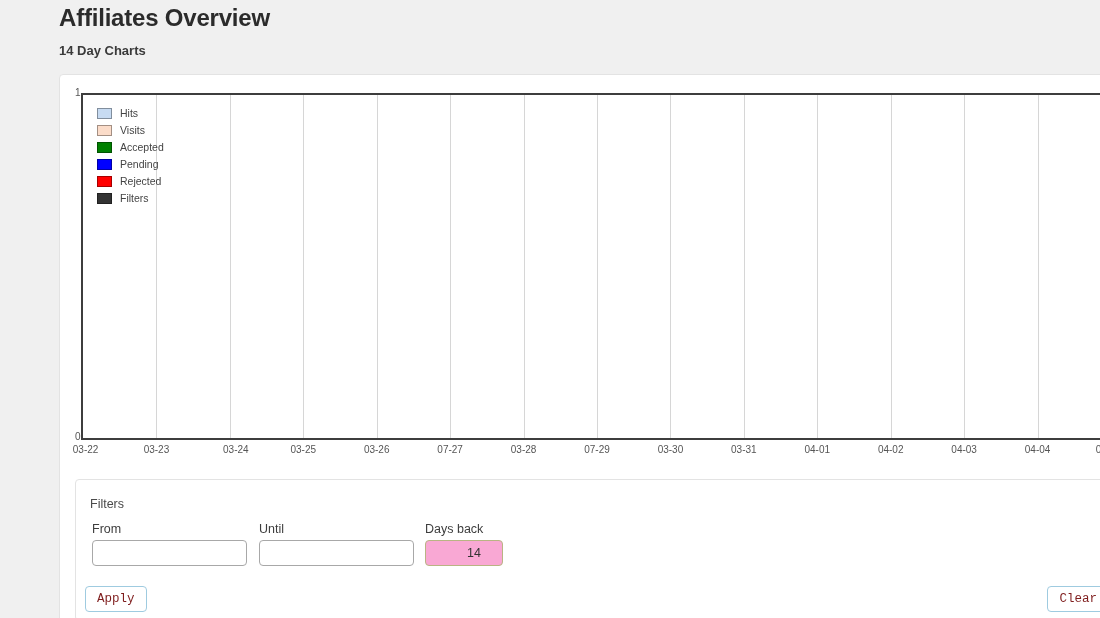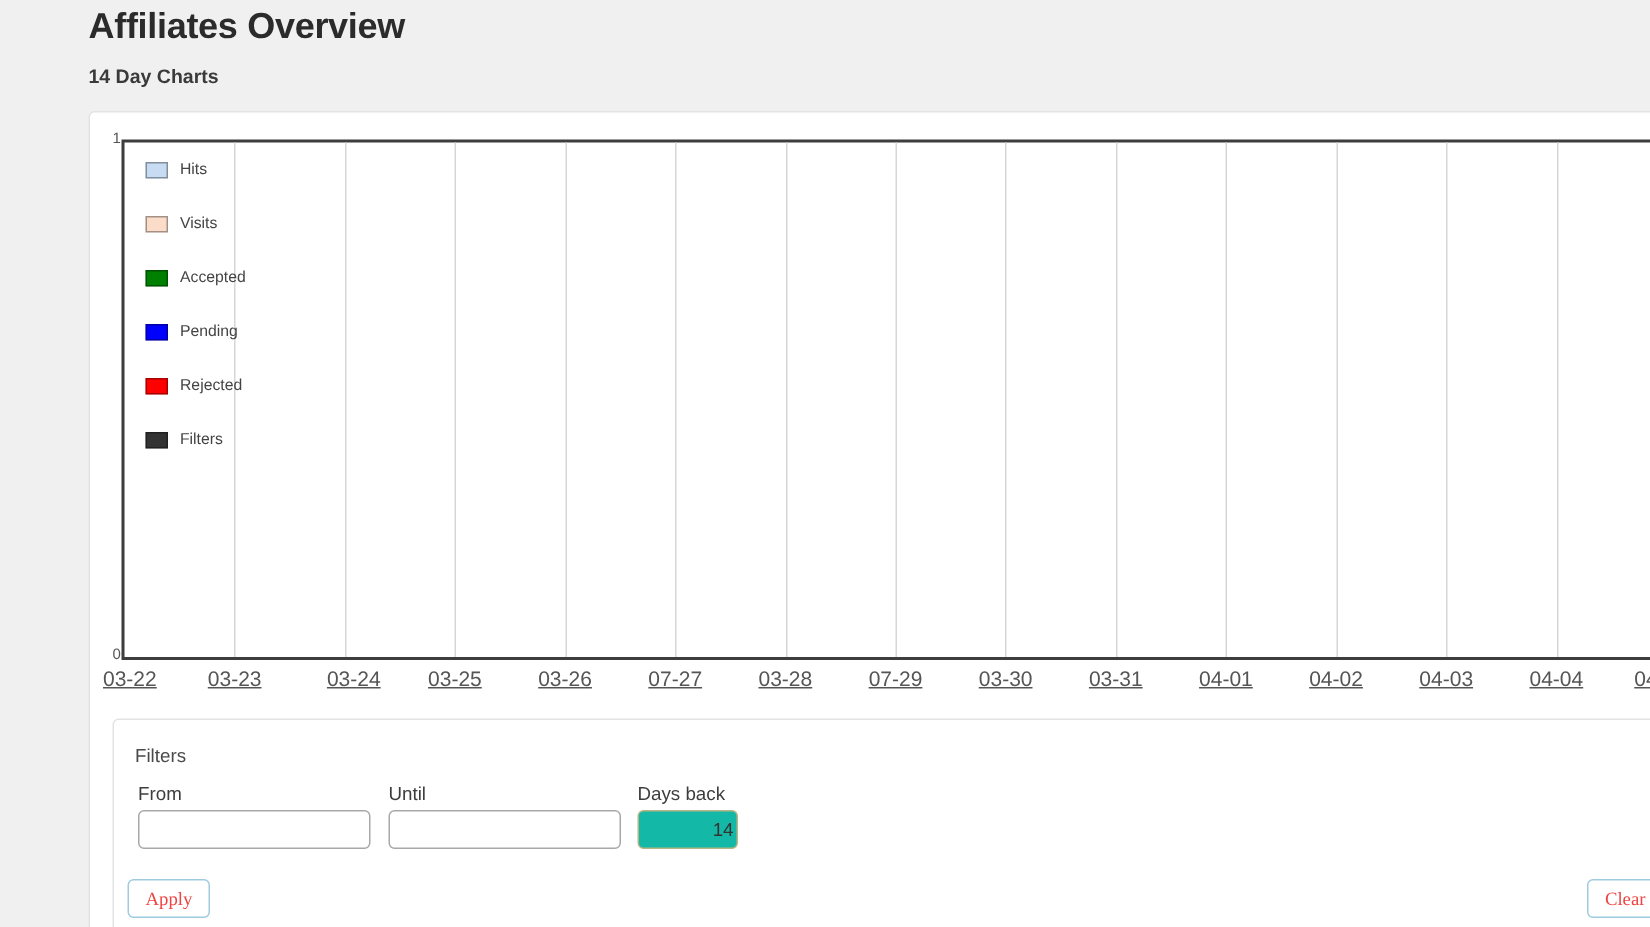--- a/index.html
+++ b/index.html
@@ -88,21 +88,21 @@
     background: #d6d6d6;
   }
 
   
   .legend {
     position: absolute;
     left: 14px;
     top: 12px;
     display: flex;
     flex-direction: column;
-    gap: 23px;
+    gap: 4px;
   }
   .legend-item {
     display: flex;
     align-items: center;
     gap: 8px;
     height: 13px;
   }
   .legend-swatch {
     width: 15px;
     height: 11px;
@@ -120,25 +120,24 @@
   .xaxis {
     position: absolute;
     left: 21px;
     top: 369px;
     width: 1032px;
     height: 20px;
   }
   .xtick {
     position: absolute;
     top: 0;
-    font-size: 14px;
+    font-size: 10px;
     color: #555;
     transform: translateX(-50%);
     white-space: nowrap;
-    text-decoration: underline;
   }
 
   
   .filters {
     position: absolute;
     left: 15px;
     top: 404px;
     width: 1042px;
     height: 142px;
     background: #ffffff;
@@ -174,36 +173,36 @@
     color: #333;
     padding: 0 7px;
     outline: none;
   }
   .field-from   { left: 16px; }
   .field-until  { left: 183px; }
   .field-days   { left: 349px; }
   .field-from  .field-input,
   .field-until .field-input { width: 155px; }
   .field-days  .field-input {
-    width: 67px;
-    background: #14b8a6;
+    width: 78px;
+    background: #f9a8d4;
     border: 1px solid #b9b483;
     text-align: right;
-    padding-right: 2px;
+    padding-right: 21px;
   }
 
   
   .btn {
     position: absolute;
     height: 26px;
     background: #ffffff;
     border: 1px solid #9fcbe0;
     border-radius: 4px;
-    color: #ef4444;
-    font-family: Liberation Serif, serif;
+    color: #7f1d1d;
+    font-family: Liberation Mono, monospace;
     font-size: 12.5px;
     line-height: 24px;
     padding: 0 11px;
     cursor: pointer;
     white-space: nowrap;
     text-align: right;
   }
   .btn-apply { left: 25px;  top: 511px; }
   .btn-clear { right: 21px; top: 511px; }
 </style>

